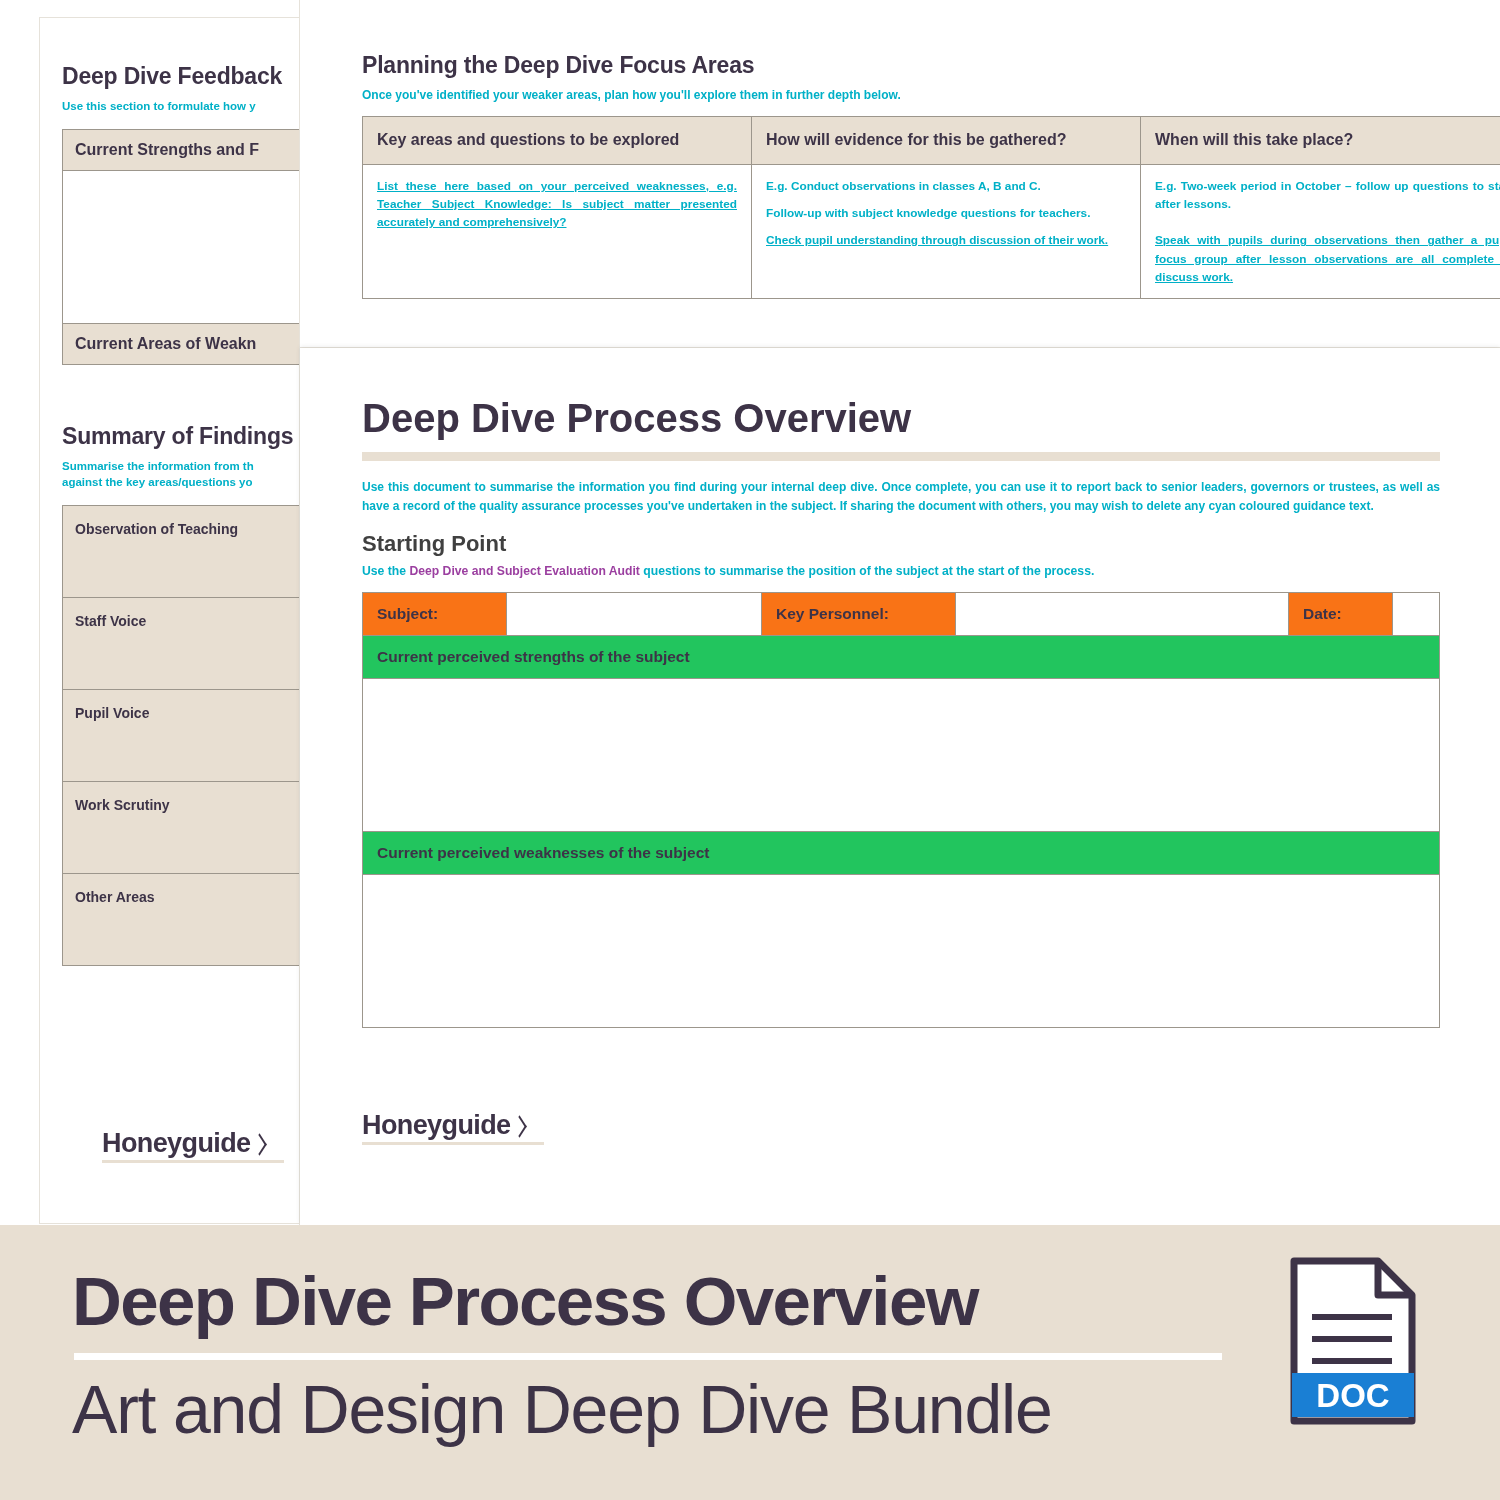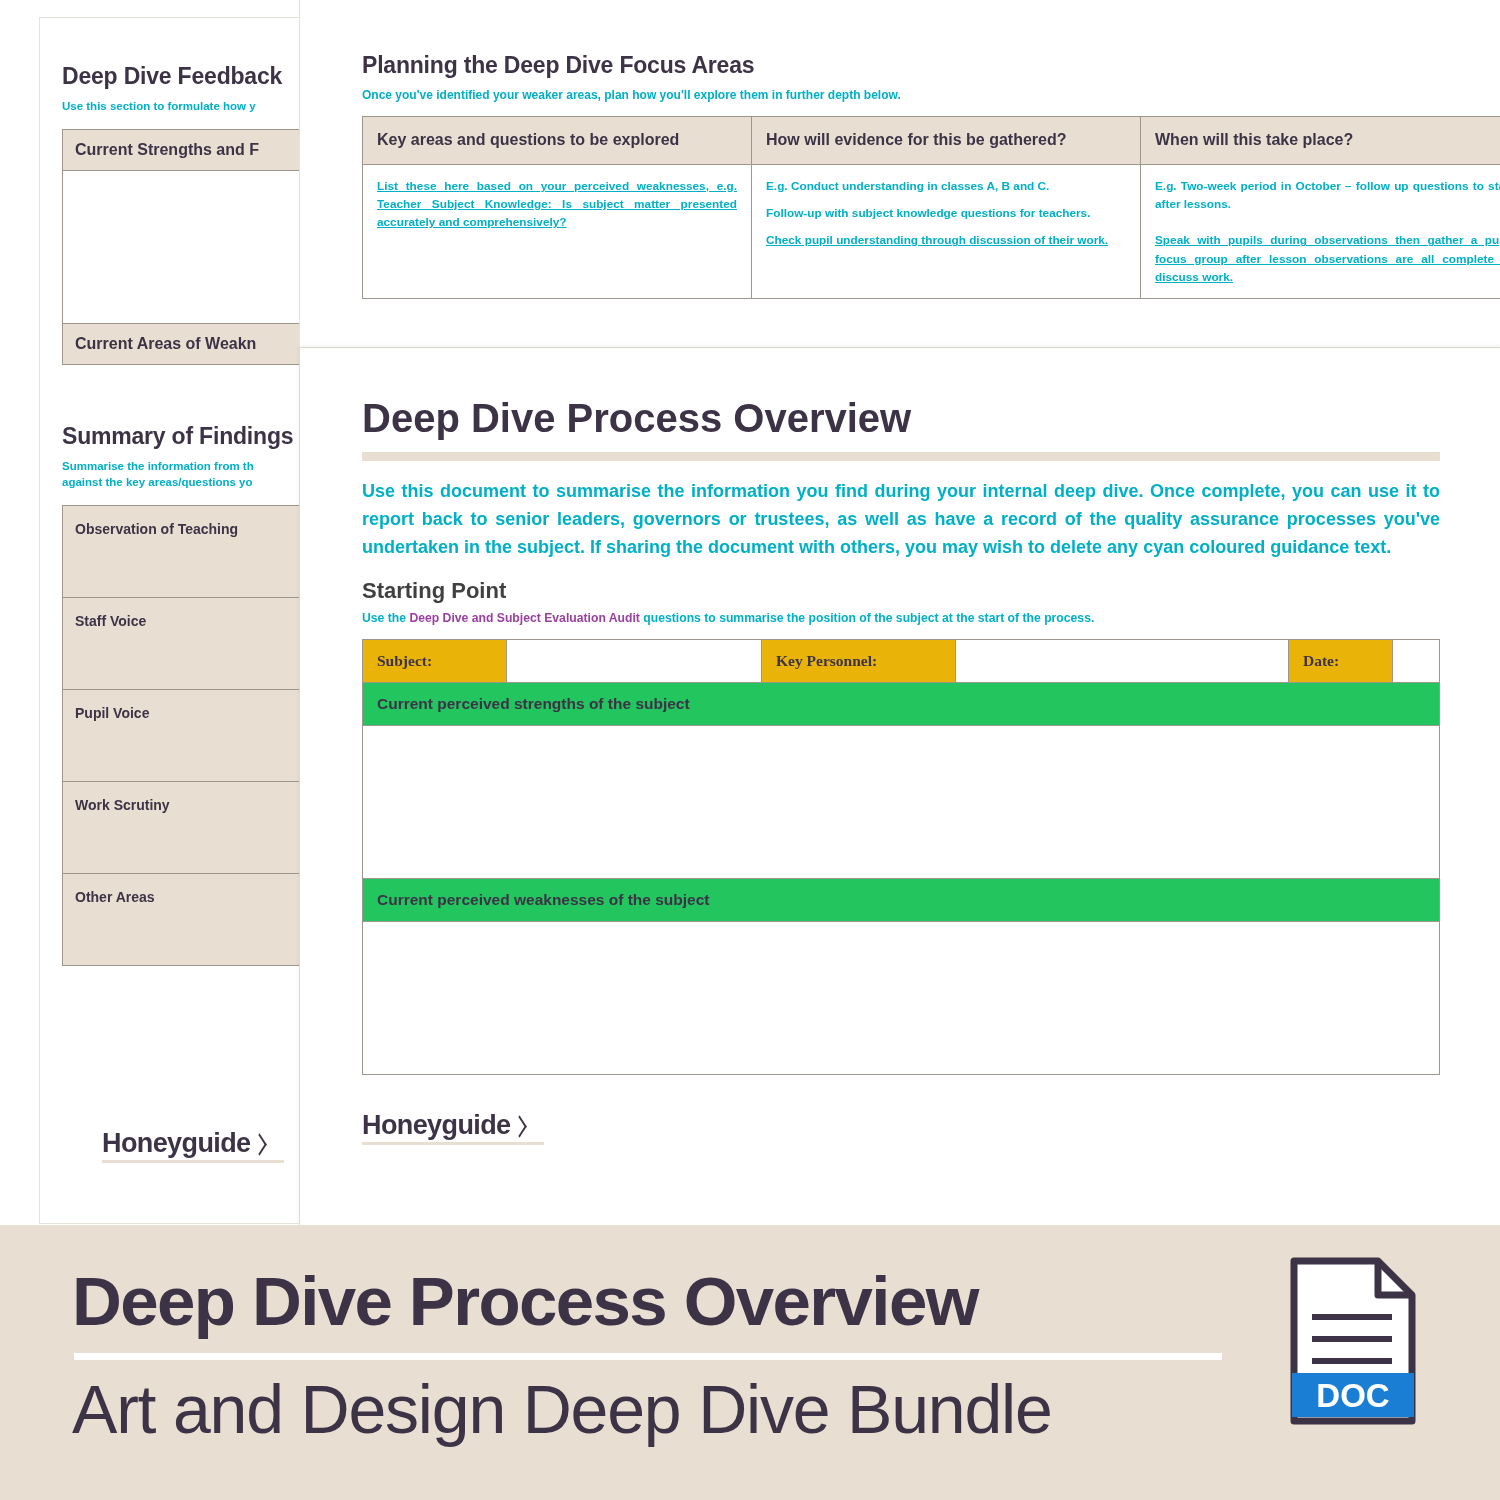--- a/index.html
+++ b/index.html
@@ -123,39 +123,38 @@
   }
   #page-front .inner { padding: 48px 60px 0 62px; }
   .main-title { font-size: 40px; margin: 0; color: #3d3347; font-weight: bold; }
   .title-rule {
     height: 9px;
     background: #e8dfd2;
     margin: 11px 0 17px 0;
     width: 1078px;
   }
   .intro {
-    font-size: 18px;
+    font-size: 12px;
     line-height: 1.55;
     margin: 0 0 16px 0;
     text-align: justify;
     width: 1078px;
   }
   .sp-h { font-size: 22px; margin: 0 0 7px 0; }
   .sp-sub { font-size: 12.2px; margin: 0 0 14px 0; }
   .sp-sub .link { color: #9b3fa0; }
 
   .start-table { width: 1078px; }
   .start-table td { font-size: 15.5px; }
   .lbl-cell {
-    background: #eab308;
+    background: #f97316;
     color: #3d3347;
     font-weight: bold;
     padding: 12px 14px;
     white-space: nowrap;
-    font-family: Liberation Serif, serif;
   }
   .input-cell { background: #ffffff; }
   .band-cell {
     background: #22c55e;
     color: #3d3347;
     font-weight: bold;
     padding: 12px 14px;
     font-size: 16px;
   }
   .blank-cell { background: #ffffff; height: 150px; }
@@ -305,21 +304,21 @@
           <tr>
         <th style="width:360px;">Key areas and questions to be explored</th>
         <th style="width:360px;">How will evidence for this be gathered?</th>
         <th style="width:358px;">When will this take place?</th>
       </tr>
       <tr>
         <td>
           <p>List these here based on your perceived weaknesses, e.g. Teacher Subject Knowledge: Is subject matter presented accurately and comprehensively?</p>
         </td>
         <td>
-          <p>E.g. Conduct understanding in classes A, B and C.</p>
+          <p>E.g. Conduct observations in classes A, B and C.</p>
           <p>Follow-up with subject knowledge questions for teachers.</p>
           <p>Check pupil understanding through discussion of their work.</p>
         </td>
         <td>
           <p>E.g. Two-week period in October – follow up questions to staff after lessons.</p>
           <p style="margin-top:18px;">Speak with pupils during observations then gather a pupil focus group after lesson observations are all complete to discuss work.</p>
         </td>
       </tr>
     </tbody>
       </table>

